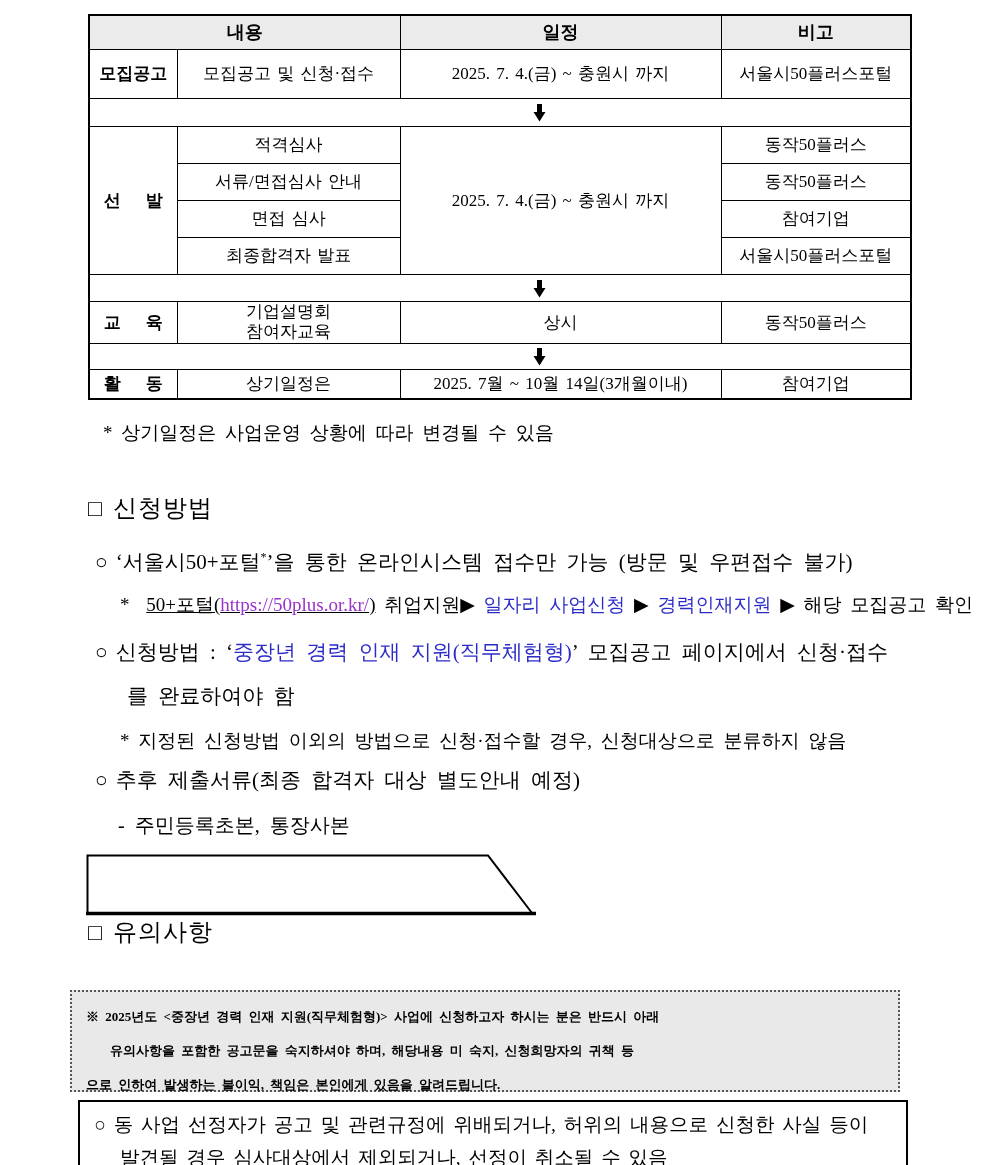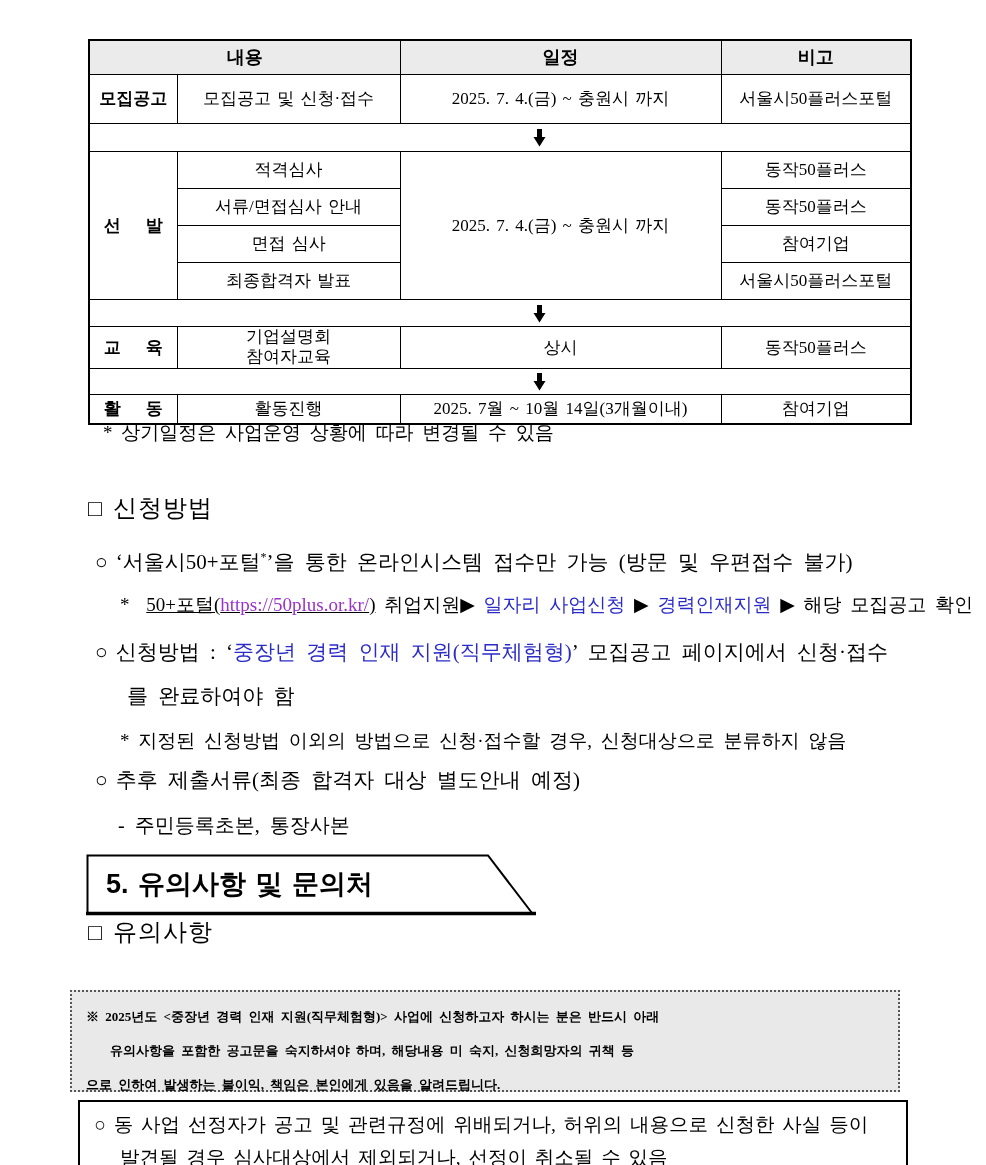--- a/index.html
+++ b/index.html
@@ -5,21 +5,21 @@
   html,body{margin:0;padding:0;}
   body{
     width:986px;height:1165px;position:relative;background:#ffffff;
     font-family:"Liberation Serif","DejaVu Serif",serif;color:#000;
     overflow:hidden;
   }
   :root{
     --blue:#2b2bc8; --purple:#9933cc; --header-bg:#ebebeb; --box-bg:#e9e9e9;
   }
   
-  .tbl-wrap{position:absolute;left:88px;top:39px;}
+  .tbl-wrap{position:absolute;left:88px;top:14px;}
   table.sched{border-collapse:collapse;table-layout:fixed;width:822px;
     border:2px solid #000;}
   table.sched td,table.sched th{border:1px solid #000;text-align:center;
     vertical-align:middle;font-size:17px;padding:0 4px;word-spacing:2px;}
   table.sched th{background:var(--header-bg);font-weight:bold;font-size:18px;}
   td.rowlabel{font-weight:bold;white-space:pre;}
   tr.arrow-row td{border-left:2px solid #000;border-right:2px solid #000;}
   .arrow-cell{text-align:center;}
   .arrow-cell svg{display:inline-block;margin-left:78px;vertical-align:middle;}
   .two-line{line-height:20px;padding:2px 0;}
@@ -117,21 +117,21 @@
     </tr>
     <tr class="arrow-row" style="height:26px">
       <td colspan="4" class="arrow-cell">
         <svg width="13" height="18" viewBox="0 0 13 18">
           <path d="M4 0 L4 8 L0.5 8 L6.5 17.5 L12.5 8 L9 8 L9 0 Z" fill="#000"></path>
         </svg>
       </td>
     </tr>
     <tr style="height:30px">
       <td class="rowlabel">활    동</td>
-      <td>활동진행</td>
+      <td>상기일정은</td>
       <td>2025. 7월 ~ 10월 14일(3개월이내)</td>
       <td>참여기업</td>
     </tr>
   </tbody>
     </table>
 </div>
 
 <div class="abs footnote" style="left:103px;top:420px;">* 상기일정은 사업운영 상황에 따라 변경될 수 있음</div>
 
 <div class="abs sec-head" style="left:88px;top:492px;">
@@ -156,21 +156,20 @@
 <div class="abs bullet" style="left:95px;top:766px;">
   <span class="mark">○</span><span>추후 제출서류(최종 합격자 대상 별도안내 예정)</span>
 </div>
 <div class="abs bullet" style="left:118px;top:812px;font-size:20px;">- 주민등록초본, 통장사본</div>
 
 <div class="banner">
   <svg width="460" height="66" viewBox="0 0 460 66">
     <polyline points="1.5,61 1.5,3.5 402,3.5 446,61" fill="#ffffff" stroke="#000" stroke-width="2"></polyline>
     <line x1="0" y1="61.5" x2="450" y2="61.5" stroke="#000" stroke-width="3.5"></line>
   </svg>
-  <div class="banner-text">5. 유의사항 및 문의처</div>
 </div>
 
 <div class="abs sec-head" style="left:88px;top:916px;">
   <span class="sq">□</span><span>유의사항</span>
 </div>
 
 <div class="warnbox">
   <div>※ 2025년도 &lt;중장년 경력 인재 지원(직무체험형)&gt; 사업에 신청하고자 하시는 분은 반드시 아래</div>
   <div class="l2">유의사항을 포함한 공고문을 숙지하셔야 하며, 해당내용 미 숙지, 신청희망자의 귀책 등</div>
   <div>으로 인하여 발생하는 불이익, 책임은 본인에게 있음을 알려드립니다.</div>

